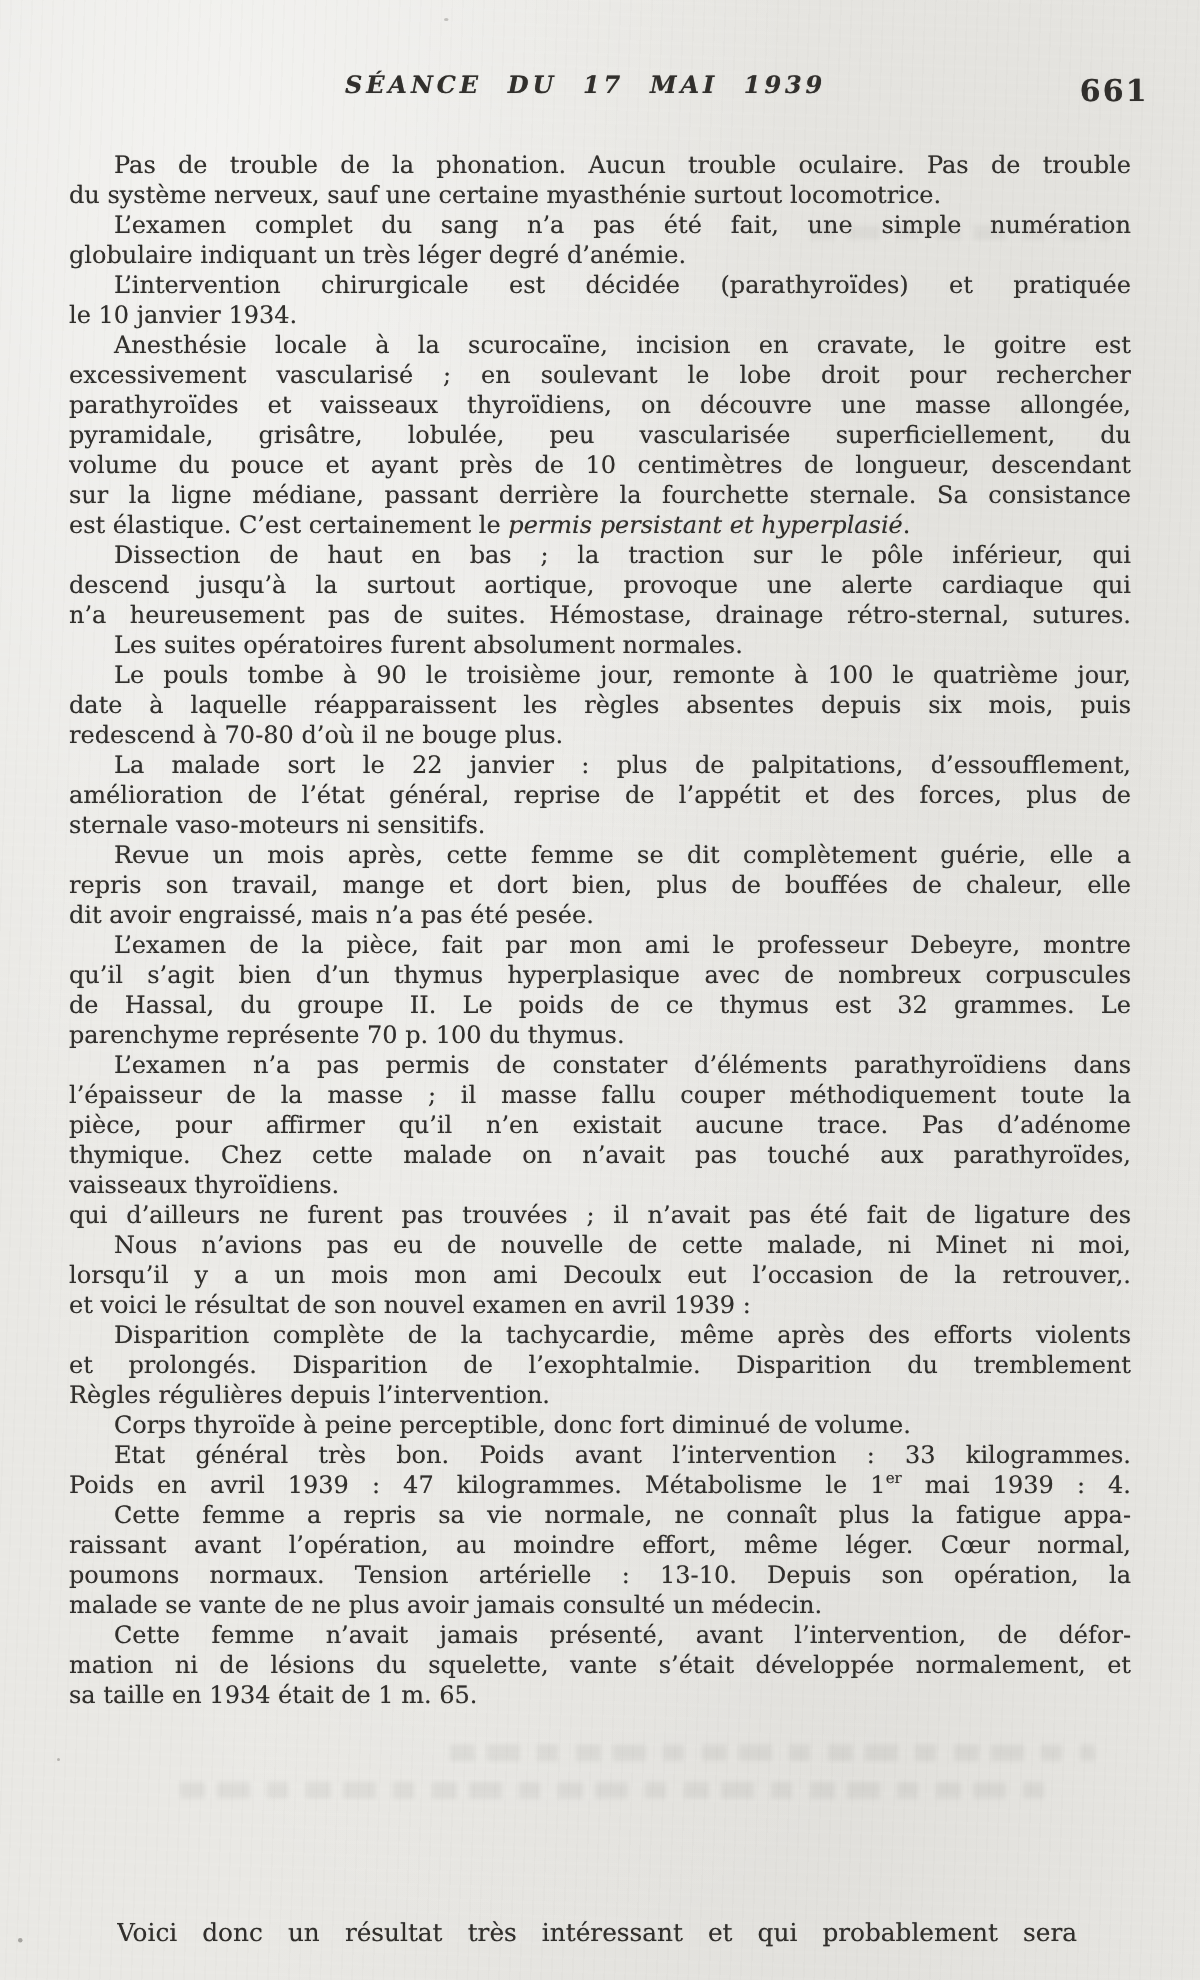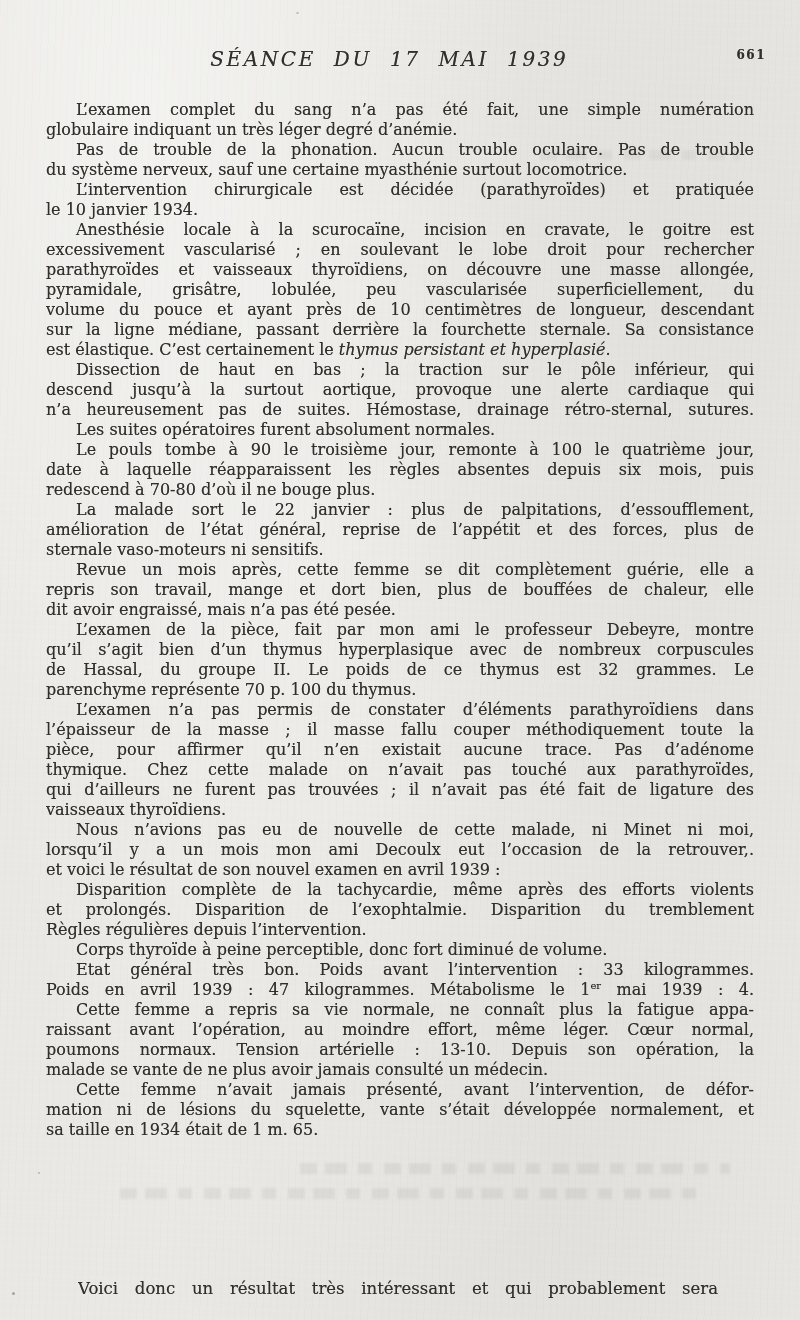--- a/index.html
+++ b/index.html
@@ -30,33 +30,33 @@
 
   .running-head {
     position: absolute;
     top: 47px; left: 0; right: 0; height: 22px;
   }
   .running-title {
     position: absolute;
     left: 50%;
     transform: translateX(-53%);
     font-style: italic;
-    font-weight: normal;
-    font-size: 20px;
+    font-weight: bold;
+    font-size: 16px;
     letter-spacing: 2.6px;
     word-spacing: 9px;
     white-space: nowrap;
     text-shadow: 0 0 0.5px rgba(40,38,35,0.55);
     text-align: right;
   }
   .page-number {
     position: absolute;
     right: 34px; top: 1px;
     font-weight: bold;
-    font-size: 12px;
+    font-size: 20px;
     letter-spacing: 1.5px;
     text-shadow: 0 0 0.5px rgba(40,38,35,0.5);
   }
 
   .text-block {
     position: absolute;
     top: 100px; left: 46px;
     width: 708px;
   }
   .line {
@@ -110,39 +110,39 @@
 </head>
 <body>
 
 <div class="running-head">
   <span class="running-title">SÉANCE DU 17 MAI 1939</span>
   <span class="page-number">661</span>
 </div>
 
 <div class="text-block">
     <div>
+      <div class="line ind">Pas de trouble de la phonation. Aucun trouble oculaire. Pas de trouble</div>
+      <div class="line lastline">du système nerveux, sauf une certaine myasthénie surtout locomotrice.</div>
+    </div>
+    <div>
       <div class="line ind">L’examen complet du sang n’a pas été fait, une simple numération</div>
       <div class="line lastline">globulaire indiquant un très léger degré d’anémie.</div>
-    </div>
-    <div>
-      <div class="line ind">Pas de trouble de la phonation. Aucun trouble oculaire. Pas de trouble</div>
-      <div class="line lastline">du système nerveux, sauf une certaine myasthénie surtout locomotrice.</div>
     </div>
     <div>
       <div class="line ind">L’intervention chirurgicale est décidée (parathyroïdes) et pratiquée</div>
       <div class="line lastline">le 10 janvier 1934.</div>
     </div>
     <div>
       <div class="line ind">Anesthésie locale à la scurocaïne, incision en cravate, le goitre est</div>
       <div class="line">excessivement vascularisé ; en soulevant le lobe droit pour rechercher</div>
       <div class="line">parathyroïdes et vaisseaux thyroïdiens, on découvre une masse allongée,</div>
       <div class="line">pyramidale, grisâtre, lobulée, peu vascularisée superficiellement, du</div>
       <div class="line">volume du pouce et ayant près de 10 centimètres de longueur, descendant</div>
       <div class="line">sur la ligne médiane, passant derrière la fourchette sternale. Sa consistance</div>
-      <div class="line lastline"><span>est élastique. C’est certainement le </span><span class="it">thymus persistant et hyperplasié</span><span>.</span></div>
+      <div class="line lastline"><span>est élastique. C’est certainement le </span><span class="it">permis persistant et hyperplasié</span><span>.</span></div>
     </div>
     <div>
       <div class="line ind">Dissection de haut en bas ; la traction sur le pôle inférieur, qui</div>
       <div class="line">descend jusqu’à la surtout aortique, provoque une alerte cardiaque qui</div>
       <div class="line">n’a heureusement pas de suites. Hémostase, drainage rétro-sternal, sutures.</div>
     </div>
     <div>
       <div class="line ind lastline">Les suites opératoires furent absolument normales.</div>
     </div>
     <div>
@@ -164,22 +164,22 @@
       <div class="line ind">L’examen de la pièce, fait par mon ami le professeur Debeyre, montre</div>
       <div class="line">qu’il s’agit bien d’un thymus hyperplasique avec de nombreux corpuscules</div>
       <div class="line">de Hassal, du groupe II. Le poids de ce thymus est 32 grammes. Le</div>
       <div class="line lastline">parenchyme représente 70 p. 100 du thymus.</div>
     </div>
     <div>
       <div class="line ind">L’examen n’a pas permis de constater d’éléments parathyroïdiens dans</div>
       <div class="line">l’épaisseur de la masse ; il masse fallu couper méthodiquement toute la</div>
       <div class="line">pièce, pour affirmer qu’il n’en existait aucune trace. Pas d’adénome</div>
       <div class="line">thymique. Chez cette malade on n’avait pas touché aux parathyroïdes,</div>
+      <div class="line lastline">vaisseaux thyroïdiens.</div>
       <div class="line">qui d’ailleurs ne furent pas trouvées ; il n’avait pas été fait de ligature des</div>
-      <div class="line lastline">vaisseaux thyroïdiens.</div>
     </div>
     <div>
       <div class="line ind">Nous n’avions pas eu de nouvelle de cette malade, ni Minet ni moi,</div>
       <div class="line">lorsqu’il y a un mois mon ami Decoulx eut l’occasion de la retrouver,.</div>
       <div class="line lastline">et voici le résultat de son nouvel examen en avril 1939 :</div>
     </div>
     <div>
       <div class="line ind">Disparition complète de la tachycardie, même après des efforts violents</div>
       <div class="line">et prolongés. Disparition de l’exophtalmie. Disparition du tremblement</div>
       <div class="line lastline">Règles régulières depuis l’intervention.</div>

